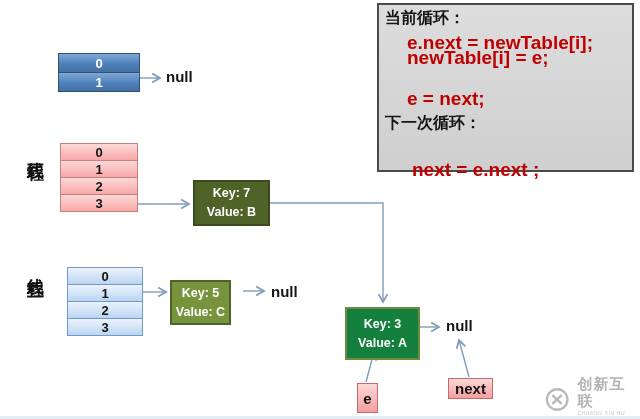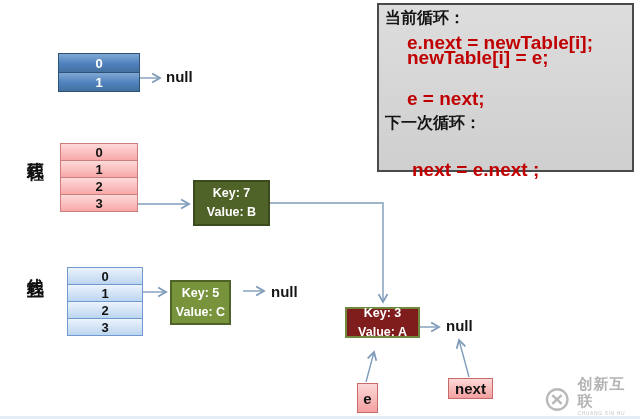--- a/index.html
+++ b/index.html
@@ -34,21 +34,21 @@
   .t-blue2 .cell { width:76px; height:18px; border:1px solid #6f99cf;
     background:linear-gradient(180deg,#ecf3fc 0%,#bcd5f0 100%); color:#111; }
 
   
   .node {
     position:absolute; display:flex; flex-direction:column; align-items:center; justify-content:center;
     color:#fff; font-weight:bold; font-size:12.5px; line-height:1.5; box-sizing:border-box; text-align:center;
   }
   .node-7 { left:193px; top:180px; width:77px; height:46px; background:#4f6228; border:2px solid #3c4b1e; }
   .node-5 { left:170px; top:268px; width:61px; height:45px; background:#77933c; border:2px solid #4f6228;margin-top:12px; }
-  .node-3 { left:345px; top:307px; width:75px; height:31px; background:#7f1d1d; border:2px solid #71893f; }
+  .node-3 { left:345px; top:307px; width:75px; height:53px; background:#15803d; border:2px solid #71893f; }
 
   .null-label { position:absolute; font-weight:bold; font-size:15px; color:#151515; }
   #null1 { left:166px; top:68px; }
   #null2 { left:271px; top:283px; }
   #null3 { left:446px; top:317px; }
 
   
   .pbox {
     position:absolute; display:flex; align-items:center; justify-content:center;
     background:linear-gradient(180deg,#fbd8d8 0%,#f5a0a0 100%); border:1px solid #c96a6a;

